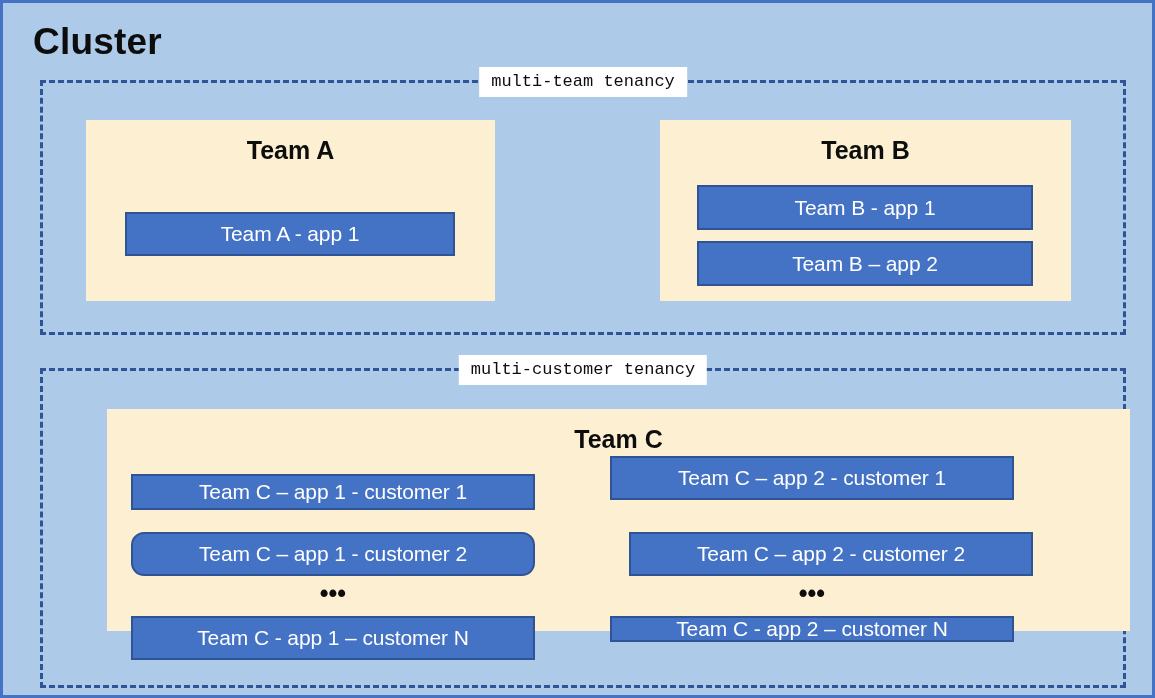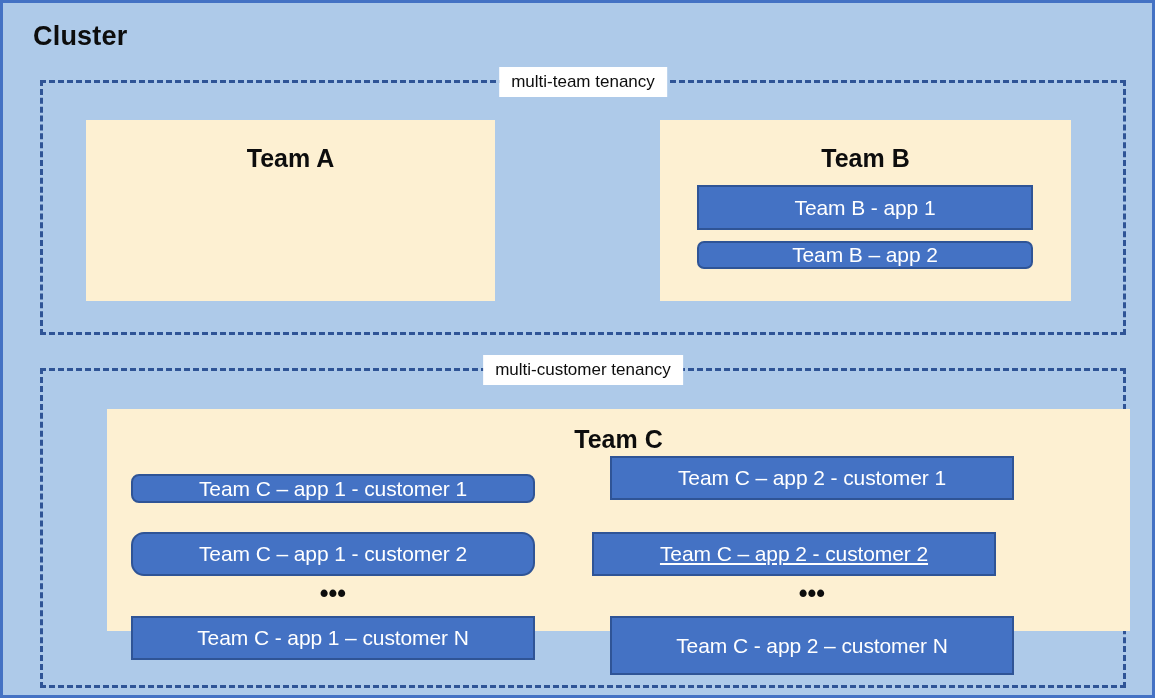--- a/index.html
+++ b/index.html
@@ -21,21 +21,21 @@
     background: #aecae9;
     border: 3px solid #4472c4;
     overflow: hidden;
   }
 
   
   #cluster-title {
     position: absolute;
     left: 30px;
     top: 18px;
-    font-size: 27px;
+    font-size: 37px;
     font-weight: bold;
     color: #0d0d0d;
     letter-spacing: 0.2px;
     white-space: nowrap;
   }
 
   
   .tenancy-group {
     position: absolute;
     box-sizing: border-box;
@@ -60,20 +60,21 @@
     top: -16px;
     left: 50%;
     transform: translateX(-50%);
     background: #ffffff;
     color: #0d0d0d;
     font-size: 17px;
     line-height: 30px;
     height: 30px;
     padding: 0 12px;
     white-space: nowrap;
+    font-family: Liberation Mono, monospace;
   }
 
   
   .team-box {
     position: absolute;
     box-sizing: border-box;
     background: #fdf0d2;
   }
   #team-a-box {
     left: 83px;
@@ -96,21 +97,21 @@
   }
 
   .team-title {
     text-align: center;
     font-size: 25px;
     font-weight: bold;
     color: #0d0d0d;
     white-space: nowrap;
   }
   #team-a-box .team-title,
-  #team-b-box .team-title { padding-top: 24px; }
+  #team-b-box .team-title { padding-top: 16px; }
   #team-c-box .team-title { padding-top: 16px; }
 
   
   .app-box {
     position: absolute;
     box-sizing: border-box;
     background: #4472c4;
     border: 2px solid #2f5496;
     color: #ffffff;
     font-size: 21px;
@@ -119,31 +120,31 @@
     justify-content: center;
     white-space: nowrap;
     letter-spacing: -0.1px;
   }
 
   
   #team-a-app-1 { left: 122px; top: 209px; width: 330px; height: 44px; }
 
   
   #team-b-app-1 { left: 694px; top: 182px; width: 336px; height: 45px; }
-  #team-b-app-2 { left: 694px; top: 238px; width: 336px; height: 28px; border-radius: 7px; }
+  #team-b-app-2 { left: 694px; top: 238px; width: 336px; height: 45px; }
 
   
-  #team-c-app1-cust1 { left: 128px; top: 471px; width: 404px; height: 29px; border-radius: 8px; }
+  #team-c-app1-cust1 { left: 128px; top: 471px; width: 404px; height: 36px; }
   #team-c-app1-cust2 { left: 128px; top: 529px; width: 404px; height: 44px; border-radius: 13px; }
   #team-c-app1-custN { left: 128px; top: 613px; width: 404px; height: 44px; text-align: center; }
 
   
   #team-c-app2-cust1 { left: 607px; top: 453px; width: 404px; height: 44px; }
-  #team-c-app2-cust2 { left: 589px; top: 529px; width: 404px; height: 44px; text-decoration: underline; }
-  #team-c-app2-custN { left: 607px; top: 613px; width: 404px; height: 59px; }
+  #team-c-app2-cust2 { left: 626px; top: 529px; width: 404px; height: 44px; }
+  #team-c-app2-custN { left: 607px; top: 613px; width: 404px; height: 26px; }
 
   
   .ellipsis {
     position: absolute;
     font-size: 25px;
     font-weight: bold;
     color: #0d0d0d;
     line-height: 1;
     white-space: nowrap;
   }
@@ -157,20 +158,21 @@
 
   <div id="cluster-title">Cluster</div>
 
   <div id="group-multi-team" class="tenancy-group">
     <div class="tenancy-label">multi-team tenancy</div>
   </div>
 
   <div id="team-a-box" class="team-box">
     <div class="team-title">Team A</div>
   </div>
+  <div id="team-a-app-1" class="app-box">Team A - app 1</div>
 
   <div id="team-b-box" class="team-box">
     <div class="team-title">Team B</div>
   </div>
   <div id="team-b-app-1" class="app-box">Team B - app 1</div>
   <div id="team-b-app-2" class="app-box">Team B – app 2</div>
 
   <div id="group-multi-customer" class="tenancy-group">
     <div class="tenancy-label">multi-customer tenancy</div>
   </div>

